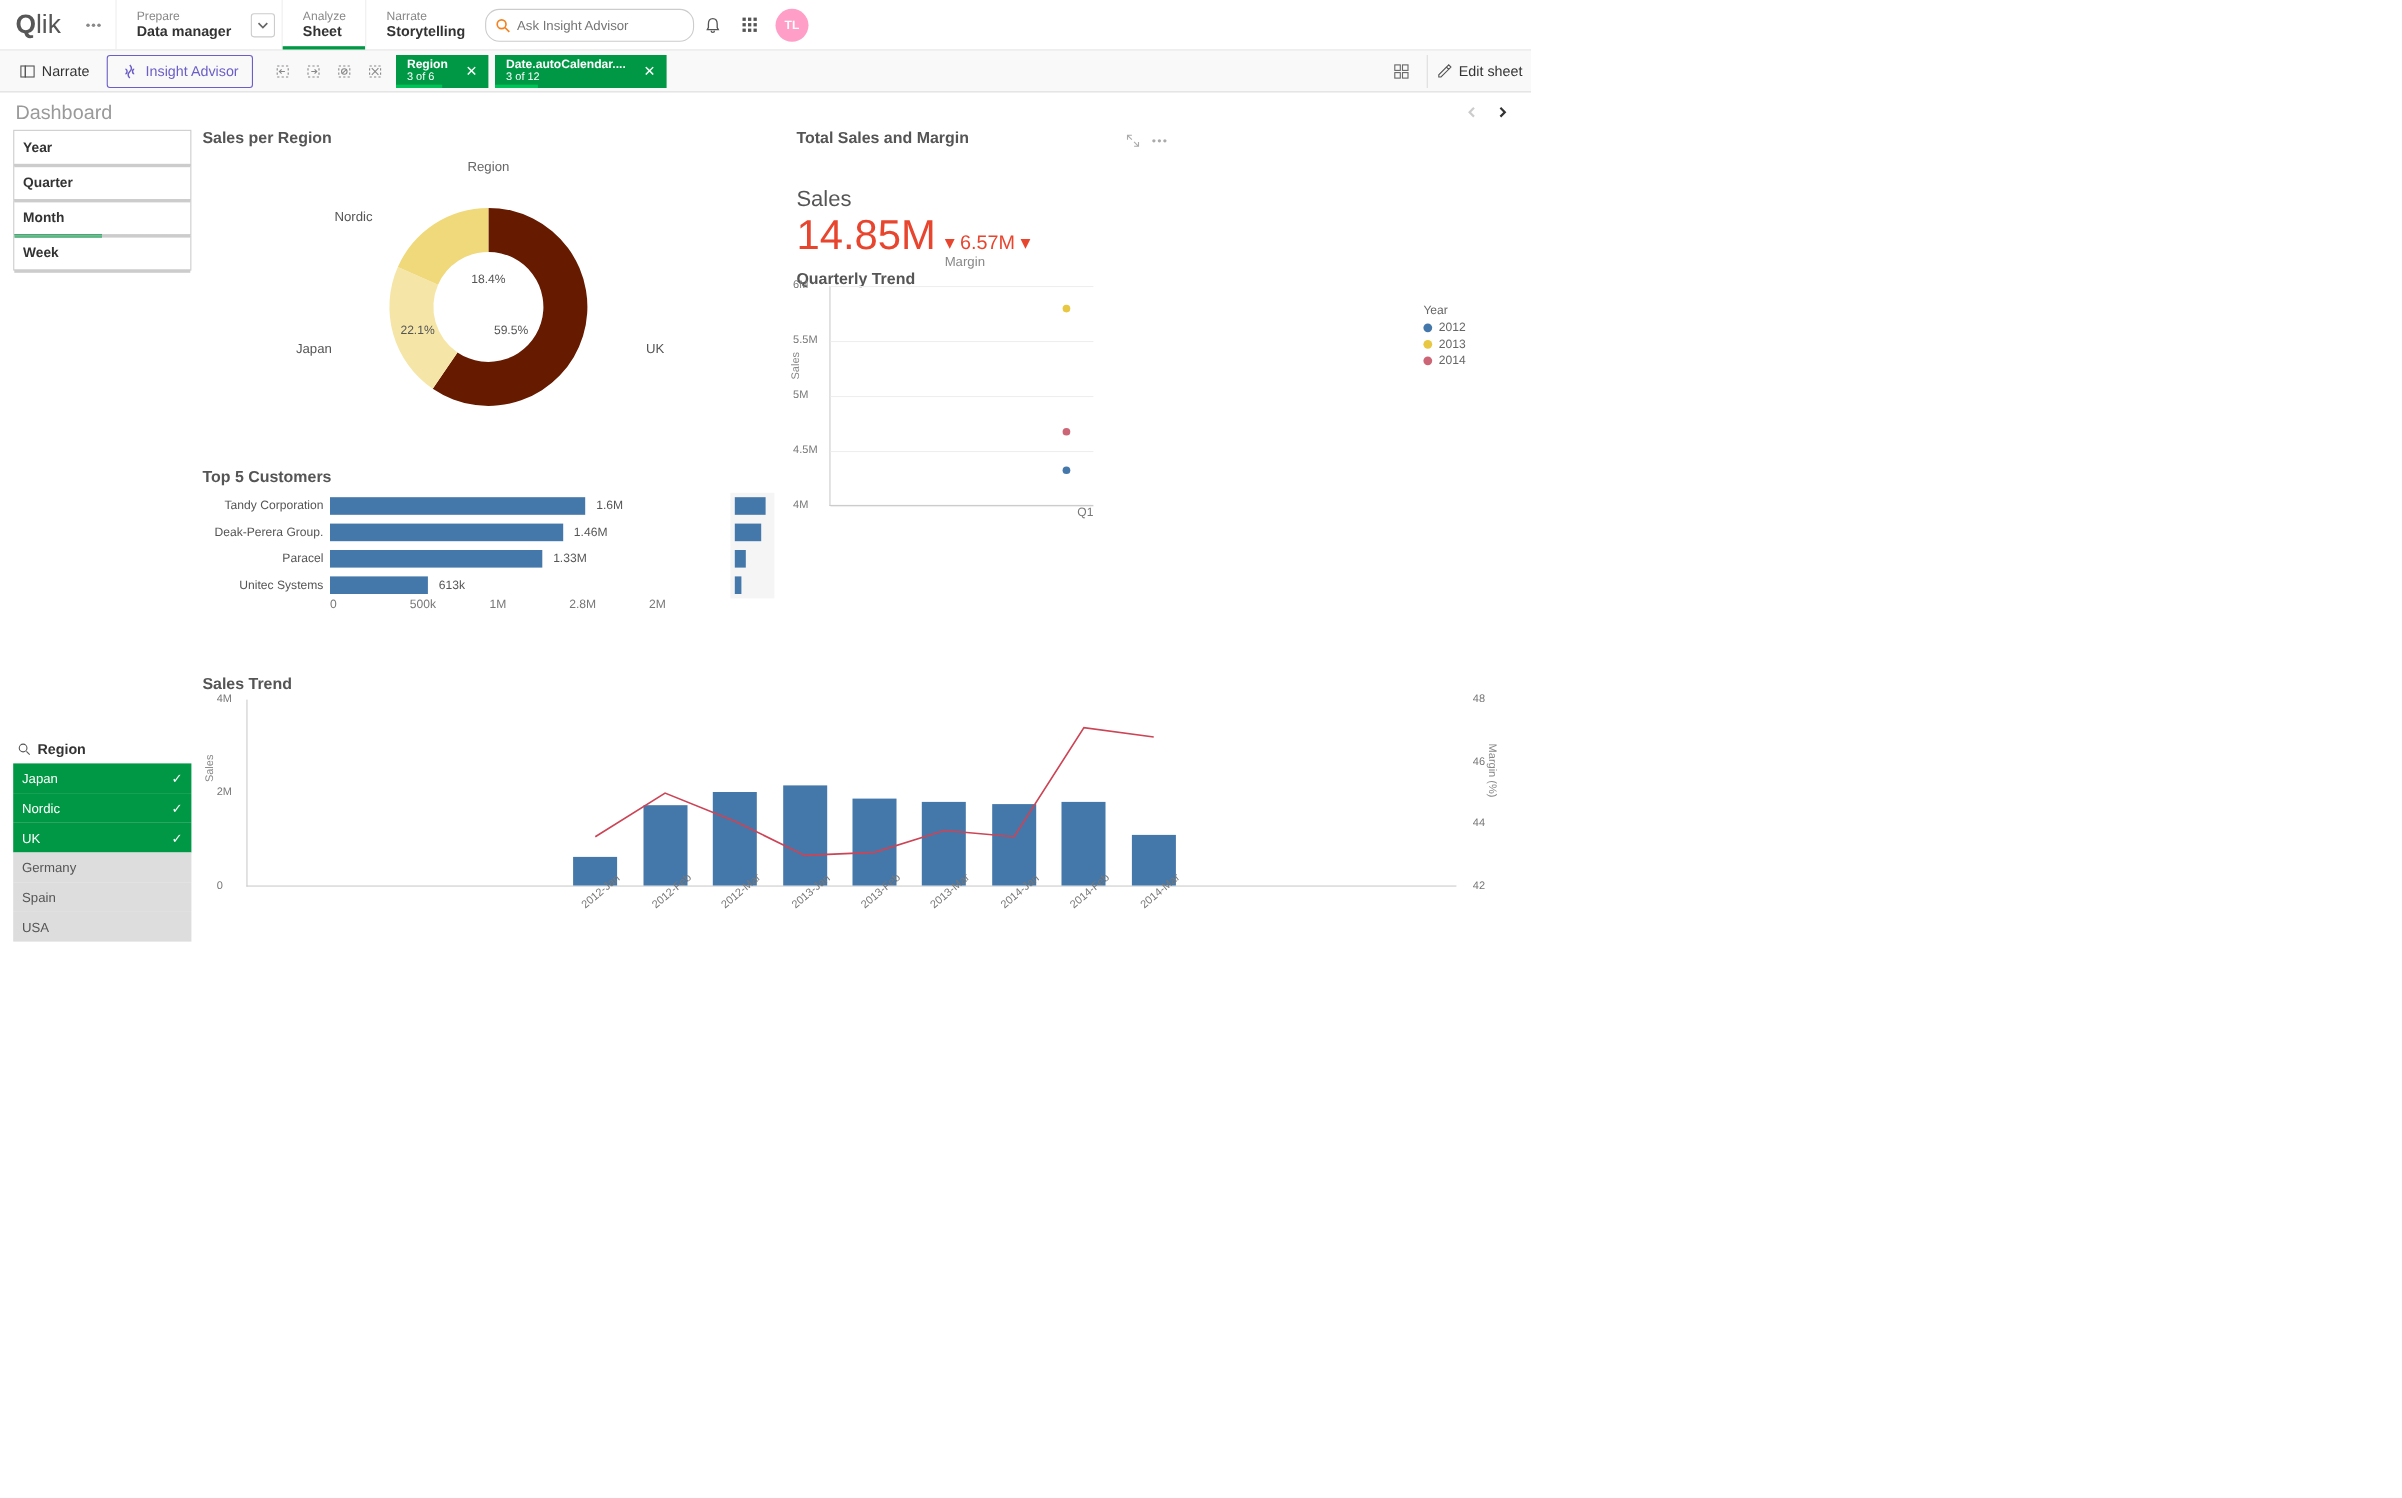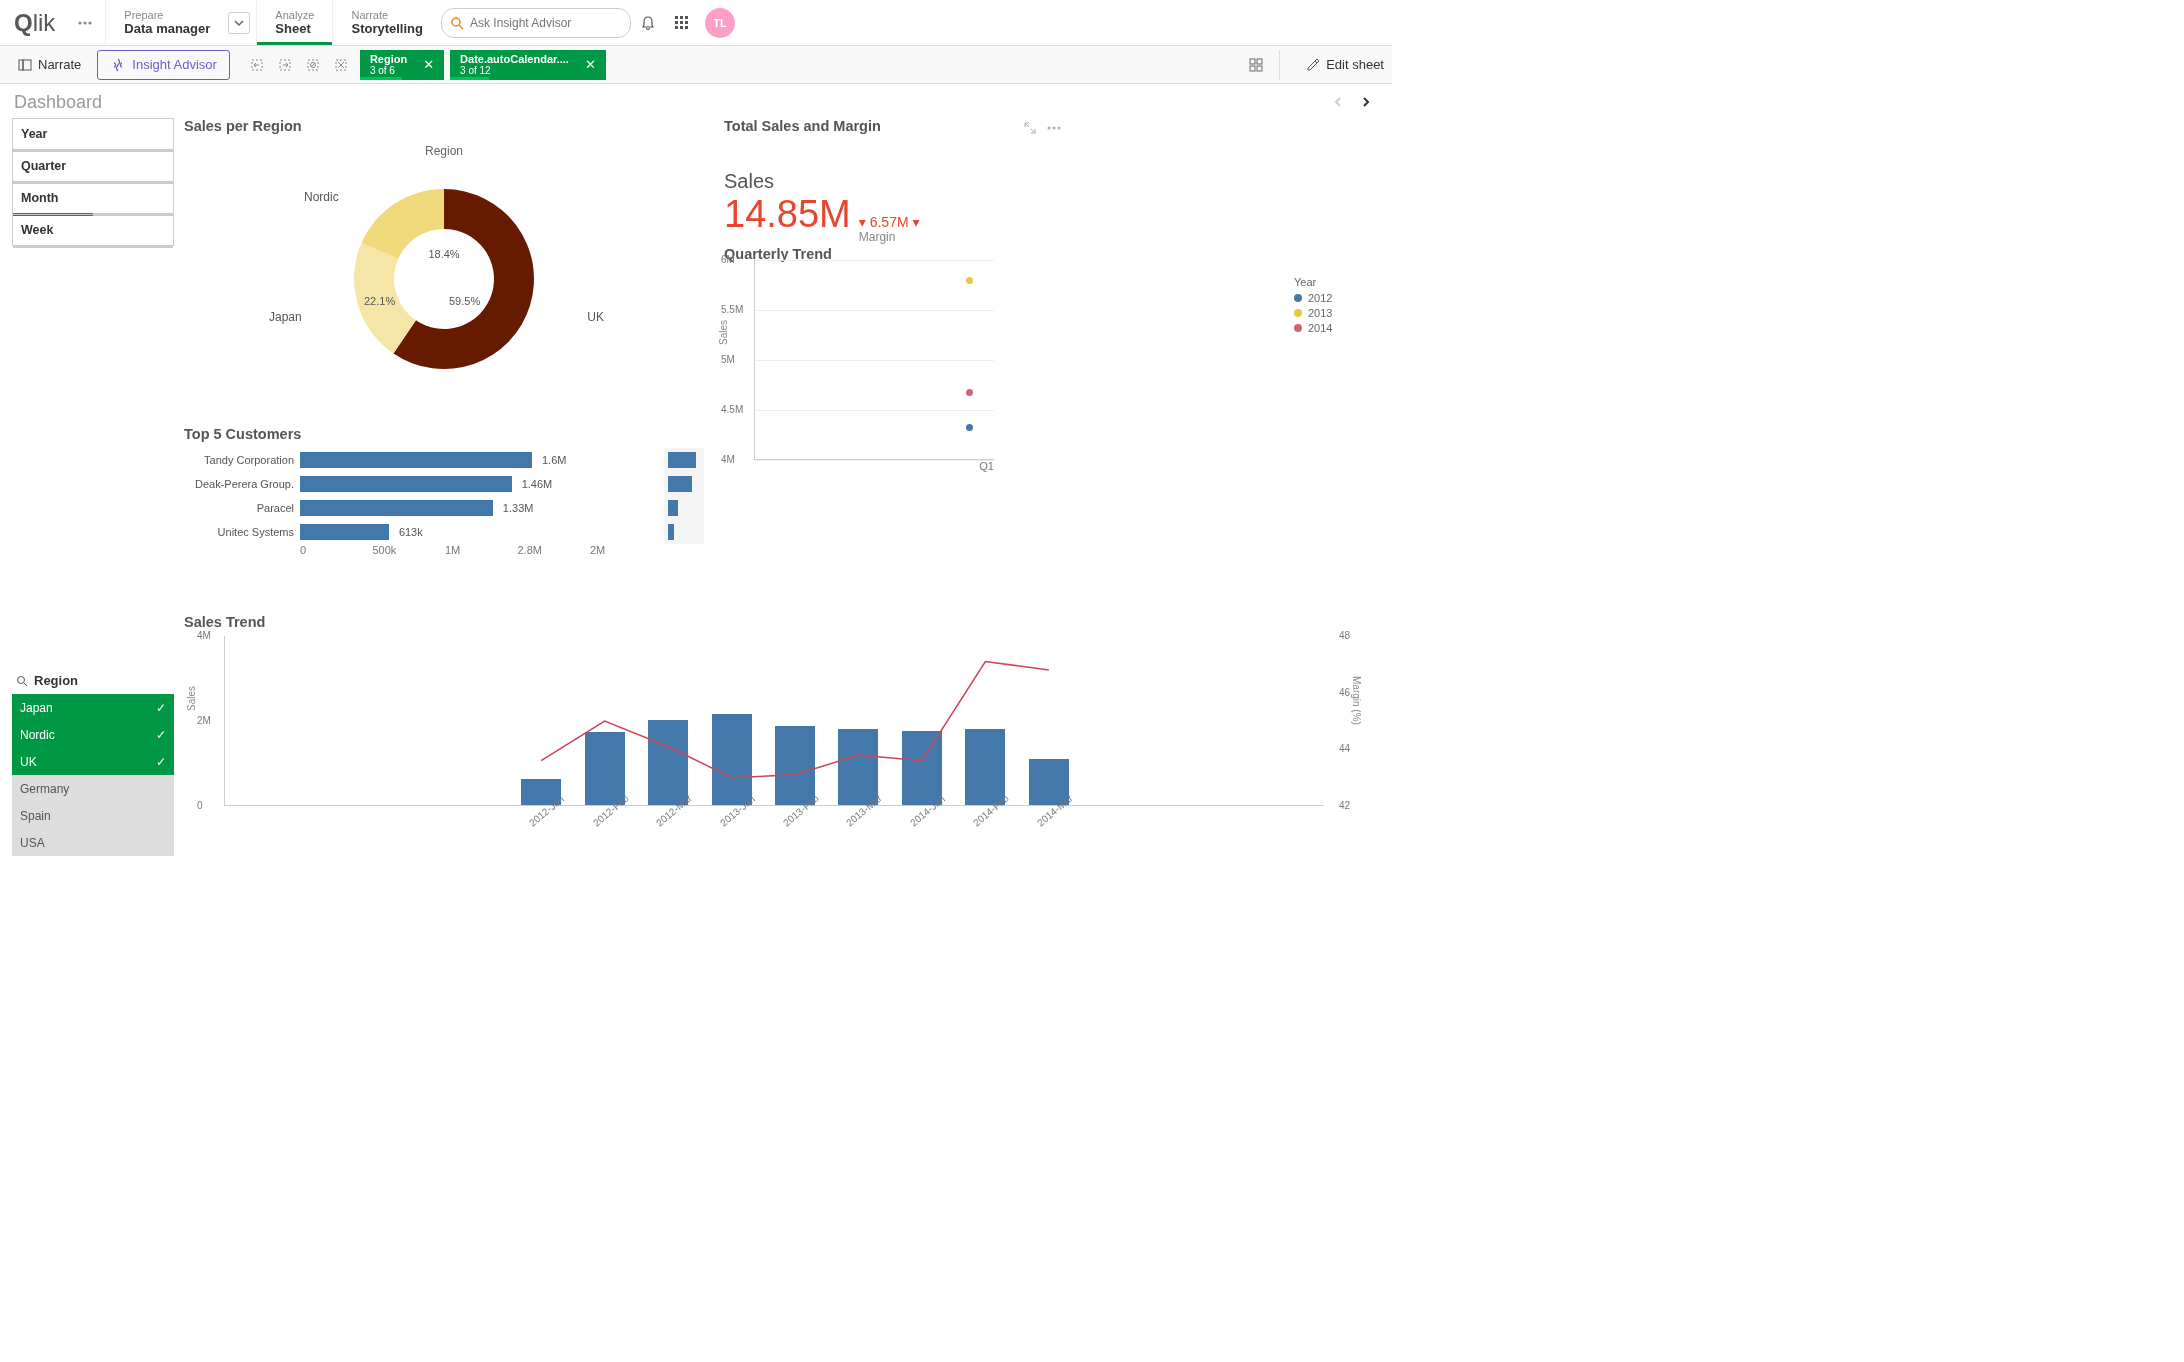--- a/index.html
+++ b/index.html
@@ -26,21 +26,21 @@
   .toolbar { display:flex; align-items:center; height:38px; border-bottom:1px solid #ddd; background:#f9f9f9; padding:0 8px;}
   .tb-btn { display:flex; align-items:center; gap:6px; padding:0 10px; height:28px; cursor:pointer; font-size:13px;}
   .tb-ia { border:1px solid #6b5fc7; color:#6b5fc7; border-radius:3px; padding:0 12px; height:30px; margin:0 6px;}
   .tb-icongrp { display:flex; gap:2px; margin-left:8px;}
   .sel-icon { width:26px; height:26px; display:flex; align-items:center; justify-content:center; color:#888; cursor:pointer;}
   .sel-chip { background:#009845; color:#fff; display:flex; align-items:center; height:30px; padding:0 4px 0 10px; margin-left:6px; font-size:11px; cursor:pointer; position:relative;}
   .sel-chip .bar { position:absolute; bottom:0; left:0; height:3px; background:#00c357;}
   .sel-chip .x { margin-left:10px; font-size:13px; padding:0 6px;}
   .tb-spacer { flex:1; }
   .tb-right { display:flex; align-items:center; gap:10px;}
-  .edit-btn { display:flex; align-items:center; gap:6px; border-left:1px solid #ddd; padding-left:26px; height:30px; cursor:pointer;}
+  .edit-btn { display:flex; align-items:center; gap:6px; border-left:1px solid #ddd; padding-left:8px; height:30px; cursor:pointer;}
 
   
   .sheet-hdr { display:flex; align-items:center; padding:6px 14px 2px; }
   .sheet-title { font-size:18px; color:#9a9a9a; flex:1;}
   .sheet-nav { display:flex; gap:4px; }
   .sheet-nav span { width:24px; height:24px; display:flex; align-items:center; justify-content:center; cursor:pointer;}
 
   
   .main { display:flex; padding: 2px 12px 10px 12px; gap:10px; height: calc(100% - 46px - 38px - 34px); }
   .leftcol { width:162px; display:flex; flex-direction:column; gap:4px;}
@@ -61,21 +61,21 @@
   .pie-wrap { position:relative; flex:1; display:flex; align-items:center; justify-content:center;}
   .pie-legend-title{ position:absolute; top:4px; left:50%; transform:translateX(-50%); font-size:12px; color:#666;}
   .pie-lbl { position:absolute; font-size:12px; color:#555;}
 
   
   .kpi { position:relative;}
   .kpi-icons { position:absolute; top:0; right:0; display:flex; gap:4px; color:#aaa;}
   .kpi-title { font-size:20px; color:#555; margin-top:30px;}
   .kpi-row { display:flex; align-items:baseline; gap:8px;}
   .kpi-val { font-size:38px; color:#e8452f; font-weight:400;}
-  .kpi-sub { font-size:14px; color:#e8452f;text-align:center;}
+  .kpi-sub { font-size:18px; color:#e8452f;text-align:center;}
   .kpi-subgrey { font-size:12px; color:#888;}
 
   
   .bullet-scale { display:flex; justify-content:space-between; font-size:10px; color:#888;}
   .bullet-bar { height:18px; position:relative; margin:4px 0 8px;}
   .bullet-bar .seg { position:absolute; top:0; bottom:0;}
   .bullet-val { text-align:right; font-size:15px; color:#555;}
   .hbar-row { display:flex; align-items:center; height:24px; gap:6px; font-size:11px;}
   .hbar-row .lbl { width:110px; text-align:right; color:#555;}
   .hbar-row .bar { background:#4477aa; height:16px; position:relative;}

